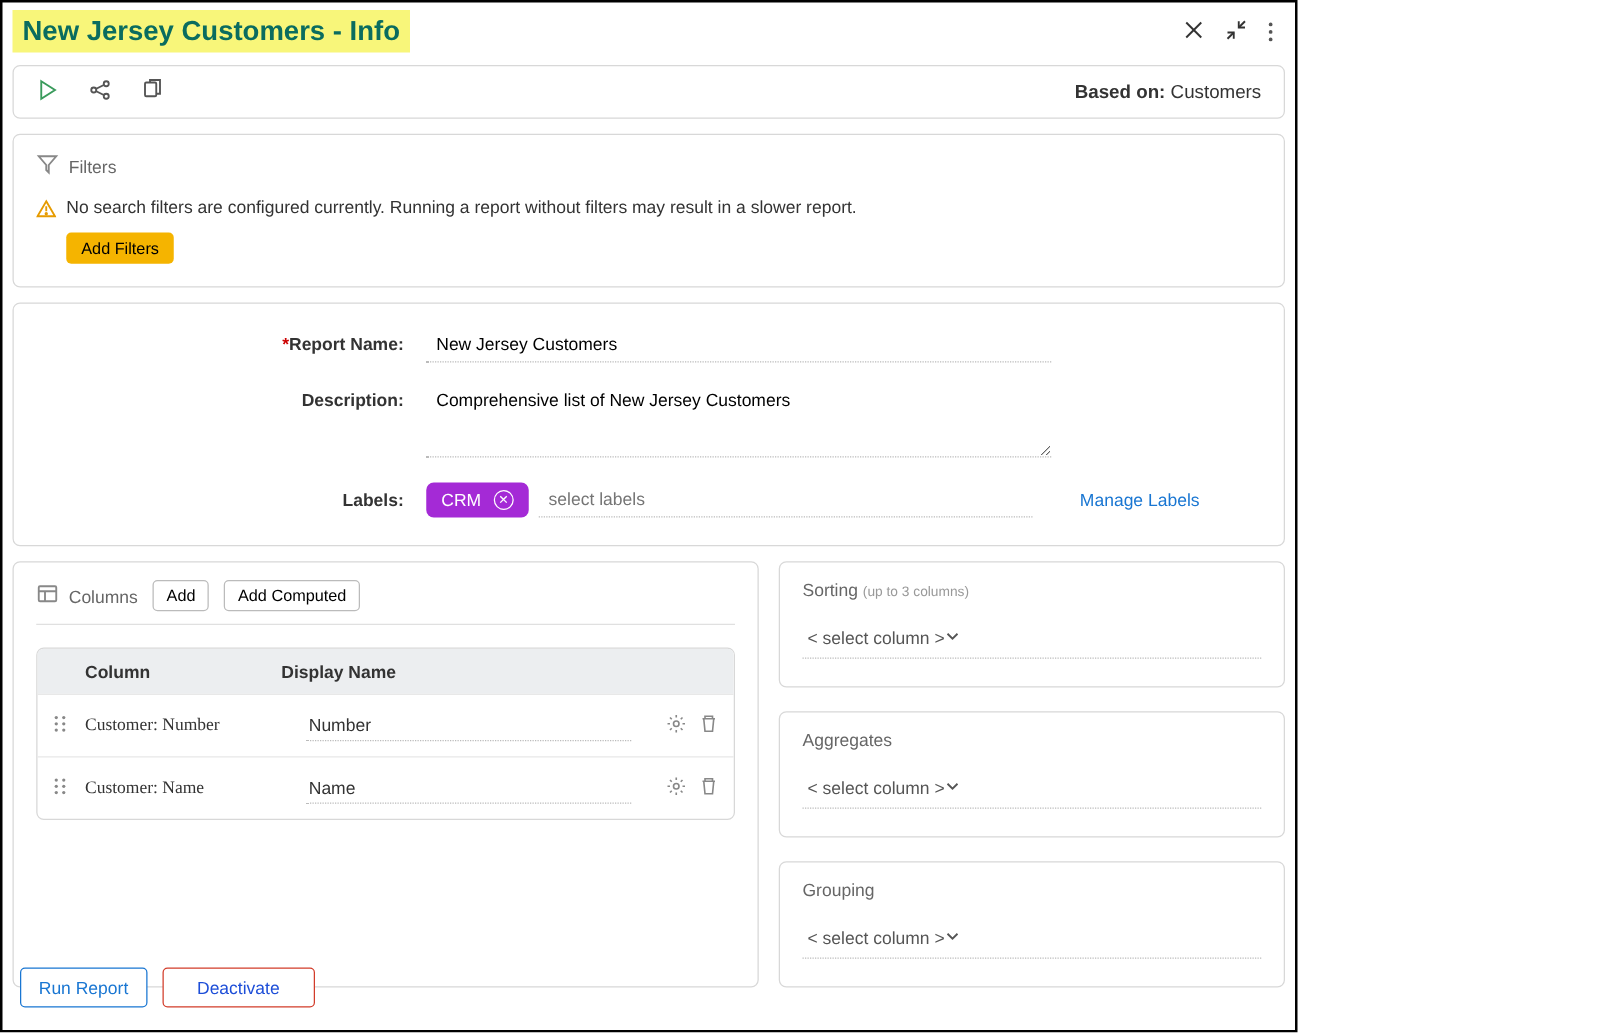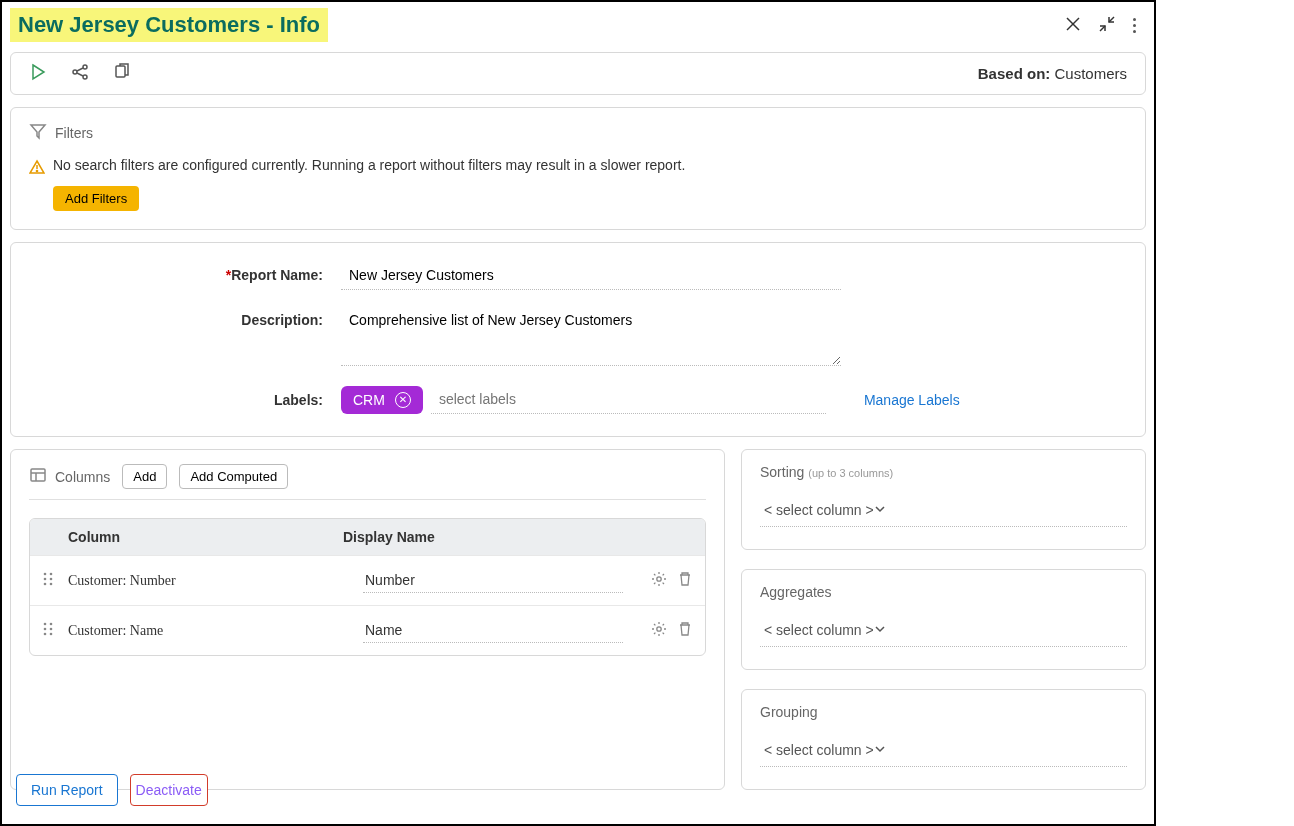--- a/index.html
+++ b/index.html
@@ -1,17 +1,17 @@
 <!DOCTYPE html>
 <html><head>
 <meta charset="utf-8">
 <style>
 * { box-sizing: border-box; margin: 0; padding: 0; }
 body { font-family: "Segoe UI", Arial, sans-serif; background: #fff; font-size: 14px; color: #333; }
-.outer { border: 2px solid #000; width: 1156px; height: 826px; padding: 6px 8px 8px 8px; position: relative; }
+.outer { border: 2px solid #000; width: 1038px; height: 826px; padding: 6px 8px 8px 8px; position: relative; }
 .title-bar { display: flex; align-items: center; justify-content: space-between; margin-bottom: 10px; }
 .title-highlight { background: #f8f67a; color: #0a6c5f; font-size: 22px; font-weight: 600; padding: 4px 8px; }
 .title-actions { display: flex; align-items: center; gap: 18px; padding-right: 10px; }
 .title-actions svg, .title-actions .dots { color: #333; cursor: pointer; }
 .dots { display: flex; flex-direction: column; gap: 3px; }
 .dots span { width: 3px; height: 3px; background: #555; border-radius: 50%; }
 .card { border: 1px solid #d8d8d8; border-radius: 6px; background: #fff; }
 .toolbar { display: flex; align-items: center; justify-content: space-between; padding: 10px 18px; margin-bottom: 12px; }
 .toolbar-left { display: flex; align-items: center; gap: 24px; }
 .toolbar-left svg { color: #555; cursor: pointer; }
@@ -51,21 +51,21 @@
 .col-row .c3 { width: 260px; border-bottom: 1px dotted #bbb; padding: 4px 2px; }
 .col-row .c4 { width: 70px; display: flex; gap: 10px; justify-content: flex-end; color: #888; }
 .col-row .c4 svg { cursor: pointer; }
 .right-col { width: 405px; display: flex; flex-direction: column; gap: 19px; }
 .side-card { padding: 14px 18px 22px 18px; }
 .side-title { color: #666; margin-bottom: 14px; }
 .side-title .sub { font-size: 11px; color: #999; }
 .select-box { border-bottom: 1px dotted #bbb; padding: 8px 4px; display: flex; align-items: center; justify-content: flex-start; cursor: pointer; color: #555; }
 .footer { position: absolute; bottom: 18px; left: 14px; display: flex; gap: 12px; }
 .btn-primary { background: #fff; color: #1976d2; border: 1px solid #1976d2; border-radius: 4px; padding: 7px 14px; font-size: 14px; cursor: pointer; }
-.btn-danger { background: #fff; color: #8b5cf6; border: 1px solid #d23c2a; border-radius: 4px; padding: 7px 5px; font-size: 14px; cursor: pointer; }
+.btn-danger { background: #fff; color: #1d4ed8; border: 1px solid #d23c2a; border-radius: 4px; padding: 7px 27px; font-size: 14px; cursor: pointer; }
 </style>
 </head>
 <body>
 
 <div class="outer">
 
   <div class="title-bar">
     <div class="title-highlight">New Jersey Customers - Info</div>
     <div class="title-actions">
       <span>

